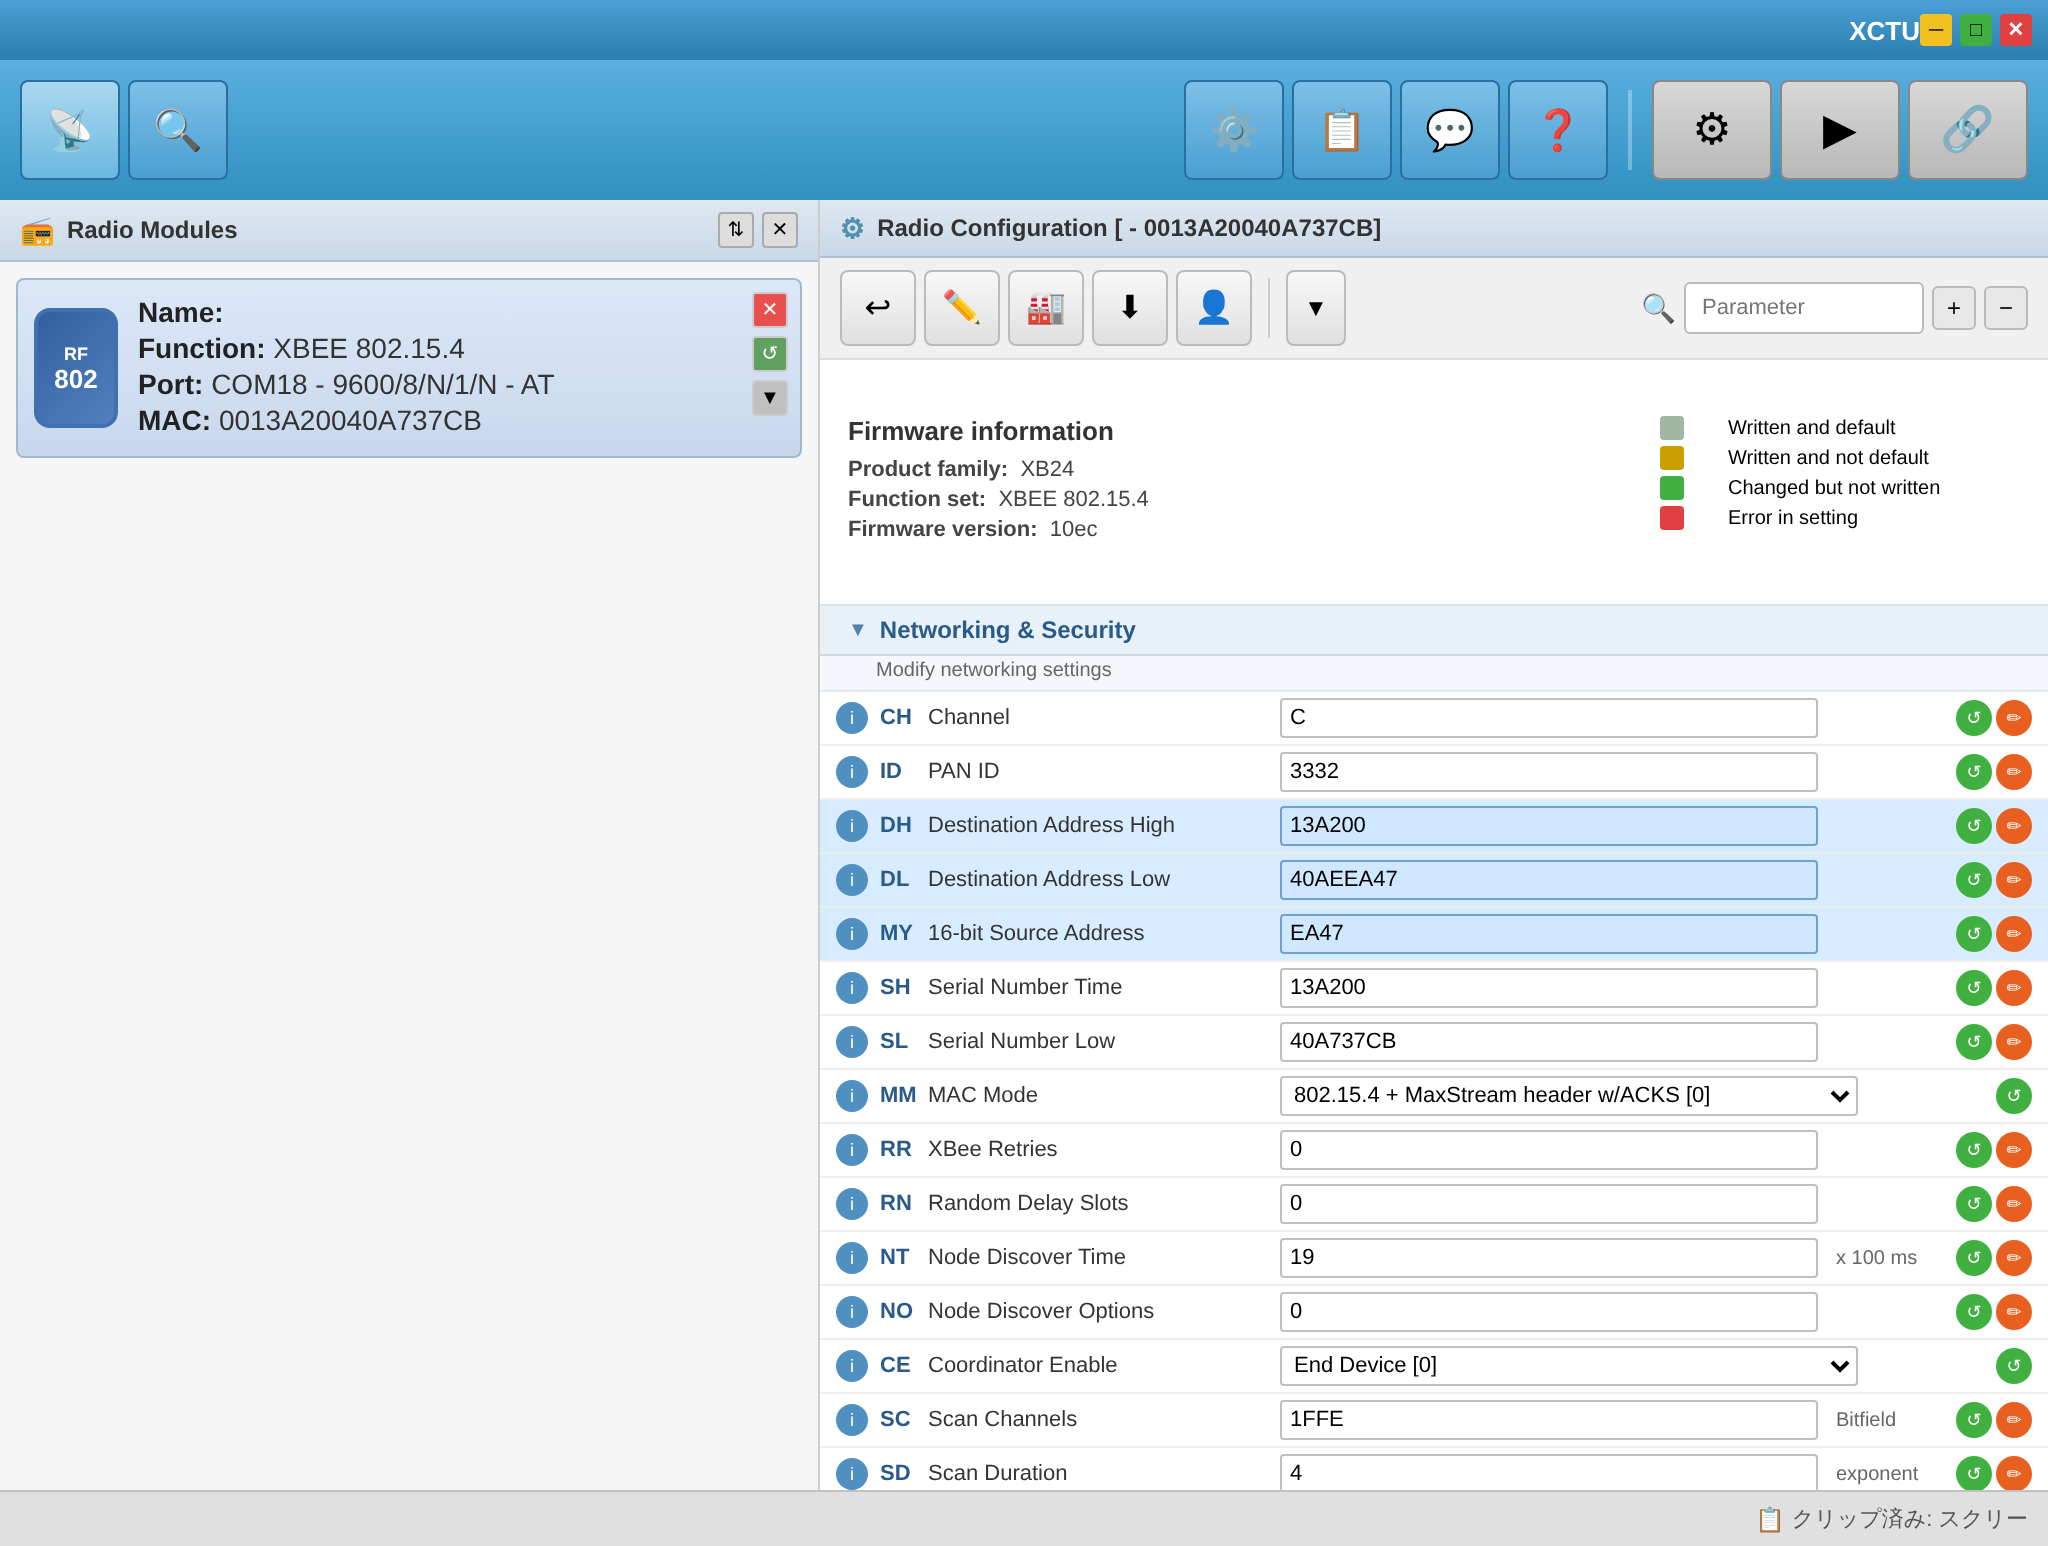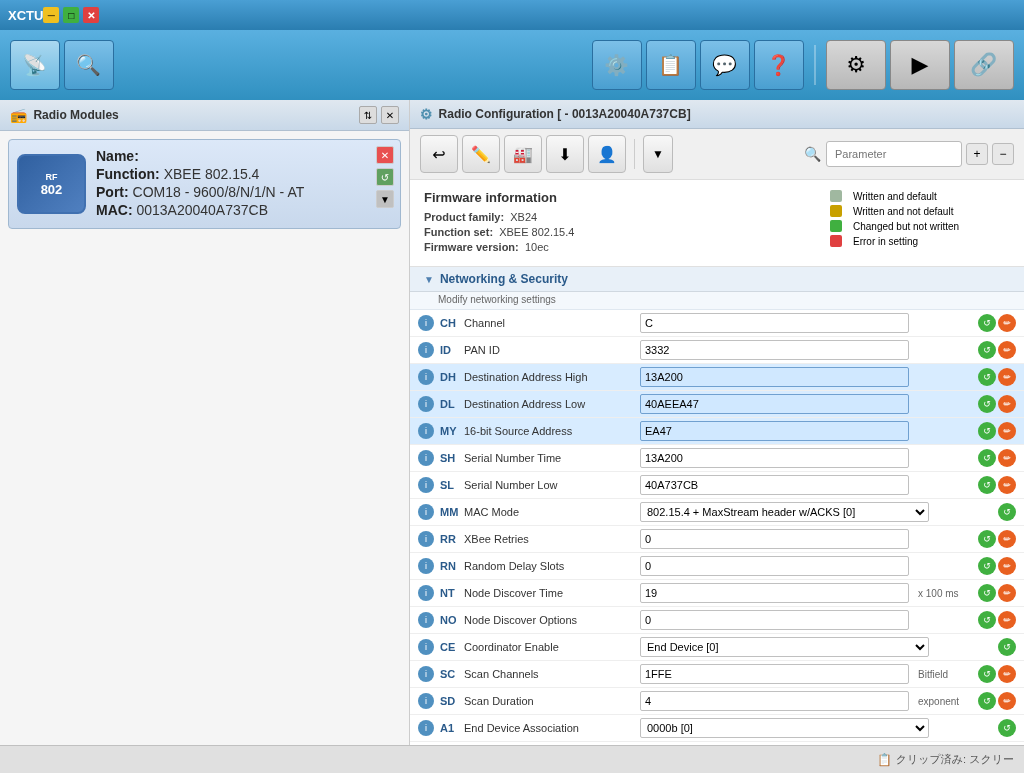--- a/index.html
+++ b/index.html
@@ -8,21 +8,21 @@
     
     .title-bar {
       background: linear-gradient(to bottom, #4a9fd4, #2a7db0);
       height: 30px;
       display: flex;
       align-items: center;
       padding: 0 8px;
       color: white;
       font-weight: bold;
       font-size: 13px;
-      justify-content: flex-start;
+      justify-content: flex-end;
     }
     .title-bar-controls { display: flex; gap: 4px; }
     .title-bar-btn {
       width: 16px; height: 16px; border-radius: 2px; border: none;
       cursor: pointer; font-size: 10px; display: flex; align-items: center; justify-content: center;
     }
     .title-btn-min { background: #f0c020; }
     .title-btn-max { background: #40b040; }
     .title-btn-close { background: #e04040; color: white; font-weight: bold; }
 
@@ -100,21 +100,21 @@
       background: linear-gradient(to bottom, #dce8f8, #c8d8ec);
       border: 1px solid #a0b8d0;
       border-radius: 4px;
       padding: 8px;
       display: flex;
       align-items: center;
       gap: 10px;
       position: relative;
     }
     .device-icon {
-      width: 69px; height: 60px;
+      width: 42px; height: 60px;
       background: linear-gradient(135deg, #3060a0, #5080c0);
       border-radius: 8px;
       display: flex; align-items: center; justify-content: center;
       color: white; font-weight: bold; font-size: 11px; text-align: center;
       flex-shrink: 0;
       border: 2px solid #4070b0;
       flex-direction: column;
     }
     .device-info { flex: 1; }
     .device-info-row { font-size: 14px; color: #333; margin-bottom: 2px; }
@@ -158,41 +158,41 @@
       width: 38px; height: 38px; background: linear-gradient(to bottom, #f8f8f8, #e0e0e0);
       border: 1px solid #bbb; border-radius: 4px; cursor: pointer;
       display: flex; align-items: center; justify-content: center; font-size: 16px;
     }
     .cfg-btn-sep { width: 1px; height: 30px; background: #ccc; margin: 0 4px; }
     .cfg-search {
       margin-left: auto; display: flex; align-items: center; gap: 4px;
     }
     .search-box {
       height: 26px; padding: 0 8px; border: 1px solid #bbb; border-radius: 3px;
-      background: white; width: 136px; font-size: 11px;
+      background: white; width: 120px; font-size: 11px;
     }
     .cfg-small-btn {
       width: 22px; height: 22px; background: #e8e8e8; border: 1px solid #bbb;
       border-radius: 3px; cursor: pointer; display: flex; align-items: center; justify-content: center;
       font-size: 12px;
     }
 
     
     .firmware-section {
-      padding: 10px 14px;
+      padding: 28px 14px;
       background: white;
       border-bottom: 1px solid #e0e0e0;
       display: flex; gap: 30px;
     }
     .firmware-left { flex: 1; }
     .firmware-title { font-weight: bold; font-size: 13px; margin-bottom: 6px; color: #333; }
     .firmware-row { font-size: 11px; color: #444; margin-bottom: 3px; }
     .firmware-row strong { font-weight: bold; }
     .firmware-legend { flex: 0 0 180px; font-size: 10px; }
-    .legend-item { display: flex; align-items: center; gap: 11px; margin-bottom: 3px; }
+    .legend-item { display: flex; align-items: center; gap: 22px; margin-bottom: 3px; }
     .legend-dot { width: 12px; height: 12px; border-radius: 2px; flex-shrink: 0; }
 
     
     .config-content {
       flex: 1; overflow-y: auto; background: white;
     }
 
     
     .section-header {
       background: #e8f0f8;

